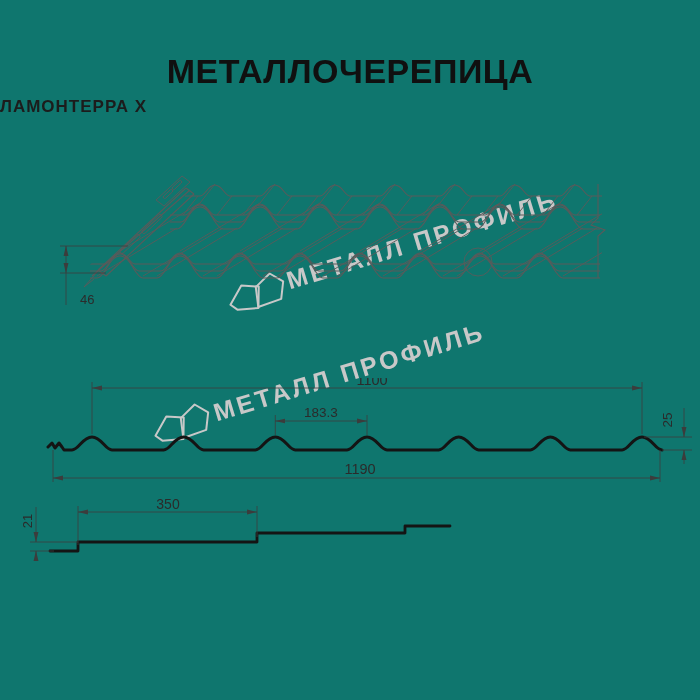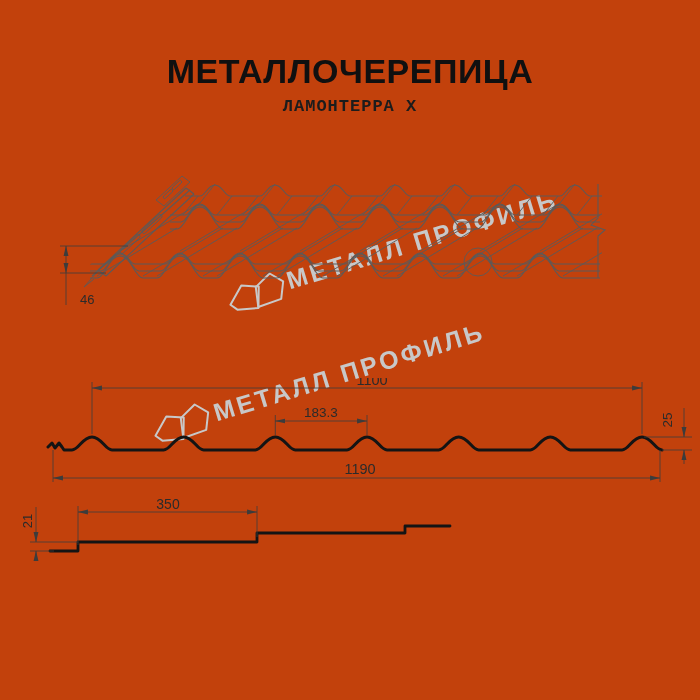--- a/index.html
+++ b/index.html
@@ -1,21 +1,21 @@
 <!DOCTYPE html>
 <html><head>
 <meta charset="utf-8">
 <style>
   html,body{margin:0;padding:0;background:#fff;}
-  .canvas{position:relative;width:700px;height:700px;background:#c2410c;overflow:hidden;
+  .canvas{position:relative;width:700px;height:700px;background:#0f766e;overflow:hidden;
           font-family:"Liberation Sans",sans-serif;}
   .title{position:absolute;left:0;right:0;top:52px;text-align:center;
          font-weight:700;font-size:34px;line-height:38px;letter-spacing:.5px;color:#101010;}
-  .subtitle{position:absolute;left:0;right:0;top:97px;text-align:center;
-         font-weight:600;font-size:17px;line-height:19px;letter-spacing:1px;color:#1c1c1c;font-family:Liberation Mono, monospace;}
+  .subtitle{position:absolute;left:0;right:0;top:97px;
+         font-weight:600;font-size:17px;line-height:19px;letter-spacing:1px;color:#1c1c1c;}
   .wm-logo{position:absolute;transform:rotate(-10deg);}
   .wm-text{position:absolute;white-space:nowrap;color:#c8c8c8;
          font-weight:600;font-size:25px;line-height:26px;letter-spacing:3px;
          transform-origin:0 50%;transform:rotate(-17deg);}
   .wm1-logo{left:227px;top:274px;}
   .wm1-text{left:287px;top:268px;}
   .wm2-logo{left:152px;top:405px;}
   .wm2-text{left:214px;top:400px;}
   svg.drawing{position:absolute;}
   .persp{left:40px;top:152px;}

